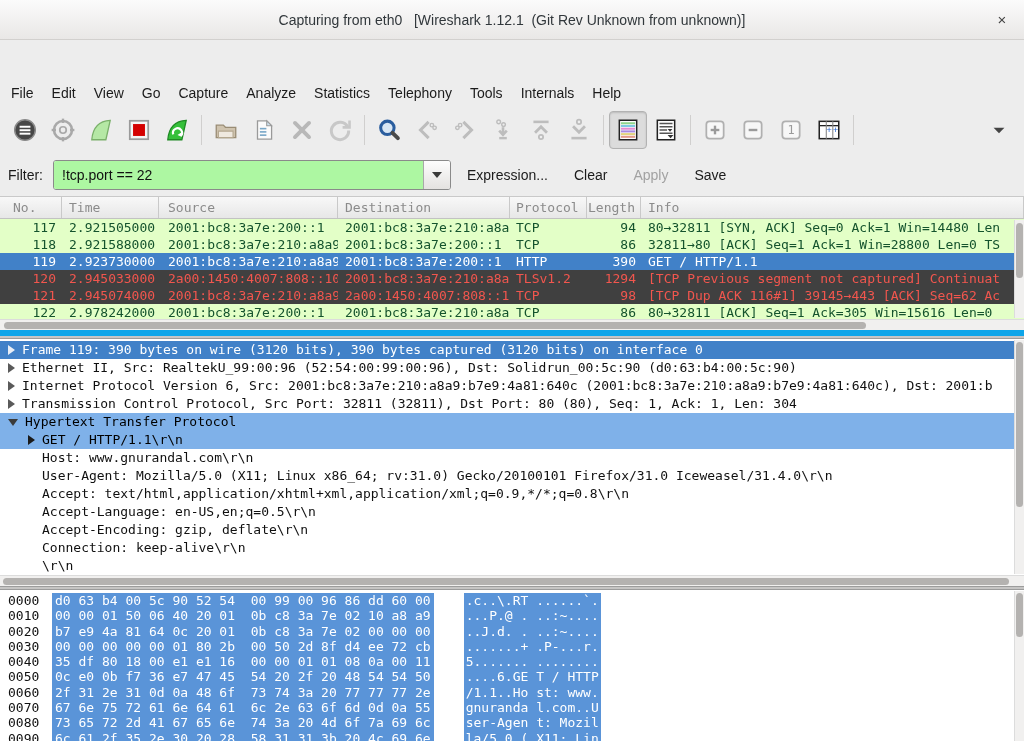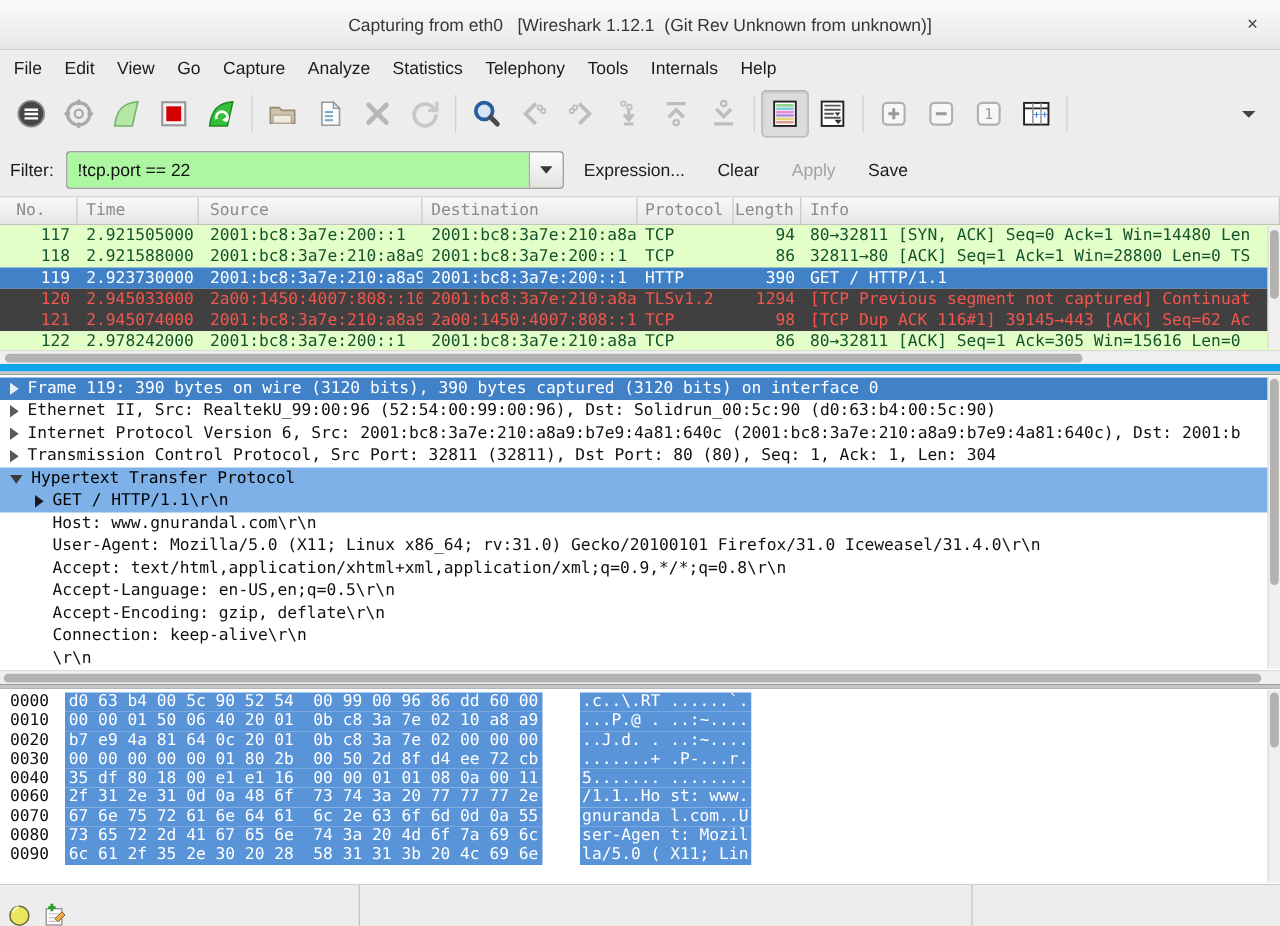--- a/index.html
+++ b/index.html
@@ -9,21 +9,21 @@
 
   
   .titlebar { height:40px; flex:0 0 40px; background:linear-gradient(#fbfbfb,#e9e7e6);
               border-bottom:1px solid #d2d0ce; position:relative;
               display:flex; align-items:center; justify-content:center; }
   .title { font-size:14px; font-weight:normal; color:#31373b; white-space:pre; }
   .close-btn { position:absolute; right:12px; top:10px; width:20px; height:20px;
                text-align:center; line-height:20px; font-size:15px; color:#444; cursor:default; }
 
   
-  .menubar { height:28px; flex:0 0 28px; display:flex; align-items:center; background:#ededed; padding-left:2px; }
+  .menubar { height:28px; flex:0 0 28px; display:flex; align-items:center; background:#ededed; padding-left:2px;margin-top:39px; }
   .menu-item { padding:4px 9px; font-size:14px; color:#1b1b1b; }
 
   
   .toolbar { height:46px; flex:0 0 46px; display:flex; align-items:center; padding:0 6px; background:#ededed; }
   .tb-btn { width:38px; height:38px; display:flex; align-items:center; justify-content:center; border-radius:4px; }
   .tb-btn.pressed { background:#dcdcdc; border:1px solid #b2b2b2; box-shadow:inset 0 1px 2px rgba(0,0,0,.15); }
   .tb-sep { width:1px; height:30px; background:#d0cfce; margin:0 5px; }
   .tb-spacer { flex:1; }
   .tb-btn svg { display:block; }
 
@@ -476,20 +476,21 @@
 
   <div class="pane-divider"></div>
 
   <div class="hex-pane mono">
     <div id="hx-body">
         <div class="hx-row"><span class="hx-off">0000</span><span class="hx-hex">d0 63 b4 00 5c 90 52 54  00 99 00 96 86 dd 60 00</span><span class="hx-ascii">.c..\.RT ......`.</span></div>
         <div class="hx-row"><span class="hx-off">0010</span><span class="hx-hex">00 00 01 50 06 40 20 01  0b c8 3a 7e 02 10 a8 a9</span><span class="hx-ascii">...P.@ . ..:~....</span></div>
         <div class="hx-row"><span class="hx-off">0020</span><span class="hx-hex">b7 e9 4a 81 64 0c 20 01  0b c8 3a 7e 02 00 00 00</span><span class="hx-ascii">..J.d. . ..:~....</span></div>
         <div class="hx-row"><span class="hx-off">0030</span><span class="hx-hex">00 00 00 00 00 01 80 2b  00 50 2d 8f d4 ee 72 cb</span><span class="hx-ascii">.......+ .P-...r.</span></div>
         <div class="hx-row"><span class="hx-off">0040</span><span class="hx-hex">35 df 80 18 00 e1 e1 16  00 00 01 01 08 0a 00 11</span><span class="hx-ascii">5....... ........</span></div>
+        <div class="hx-row"><span class="hx-off">0050</span><span class="hx-hex">0c e0 0b f7 36 e7 47 45  54 20 2f 20 48 54 54 50</span><span class="hx-ascii">....6.GE T / HTTP</span></div>
         <div class="hx-row"><span class="hx-off">0060</span><span class="hx-hex">2f 31 2e 31 0d 0a 48 6f  73 74 3a 20 77 77 77 2e</span><span class="hx-ascii">/1.1..Ho st: www.</span></div>
         <div class="hx-row"><span class="hx-off">0070</span><span class="hx-hex">67 6e 75 72 61 6e 64 61  6c 2e 63 6f 6d 0d 0a 55</span><span class="hx-ascii">gnuranda l.com..U</span></div>
         <div class="hx-row"><span class="hx-off">0080</span><span class="hx-hex">73 65 72 2d 41 67 65 6e  74 3a 20 4d 6f 7a 69 6c</span><span class="hx-ascii">ser-Agen t: Mozil</span></div>
         <div class="hx-row"><span class="hx-off">0090</span><span class="hx-hex">6c 61 2f 35 2e 30 20 28  58 31 31 3b 20 4c 69 6e</span><span class="hx-ascii">la/5.0 ( X11; Lin</span></div>
       </div>
     <div class="vscroll" style="right:0; top:1px; bottom:1px;">
       <div class="vthumb" style="top:2px; height:44px;"></div>
     </div>
   </div>
 

